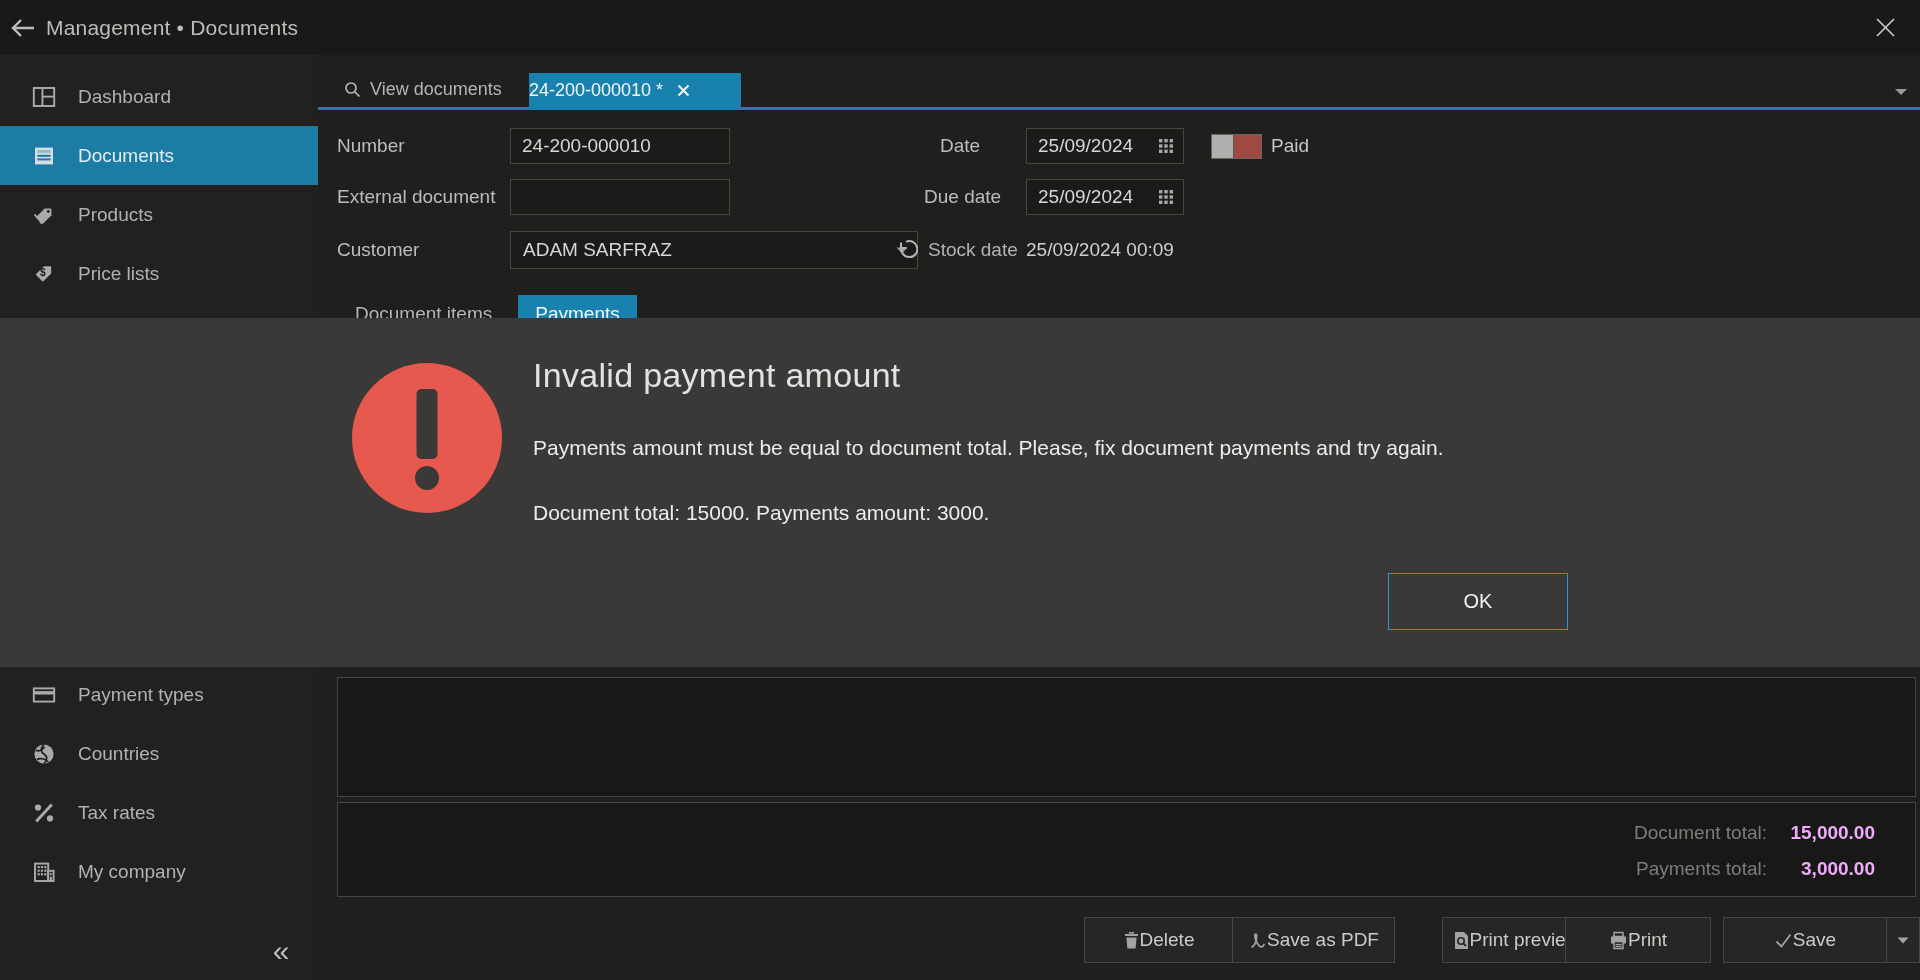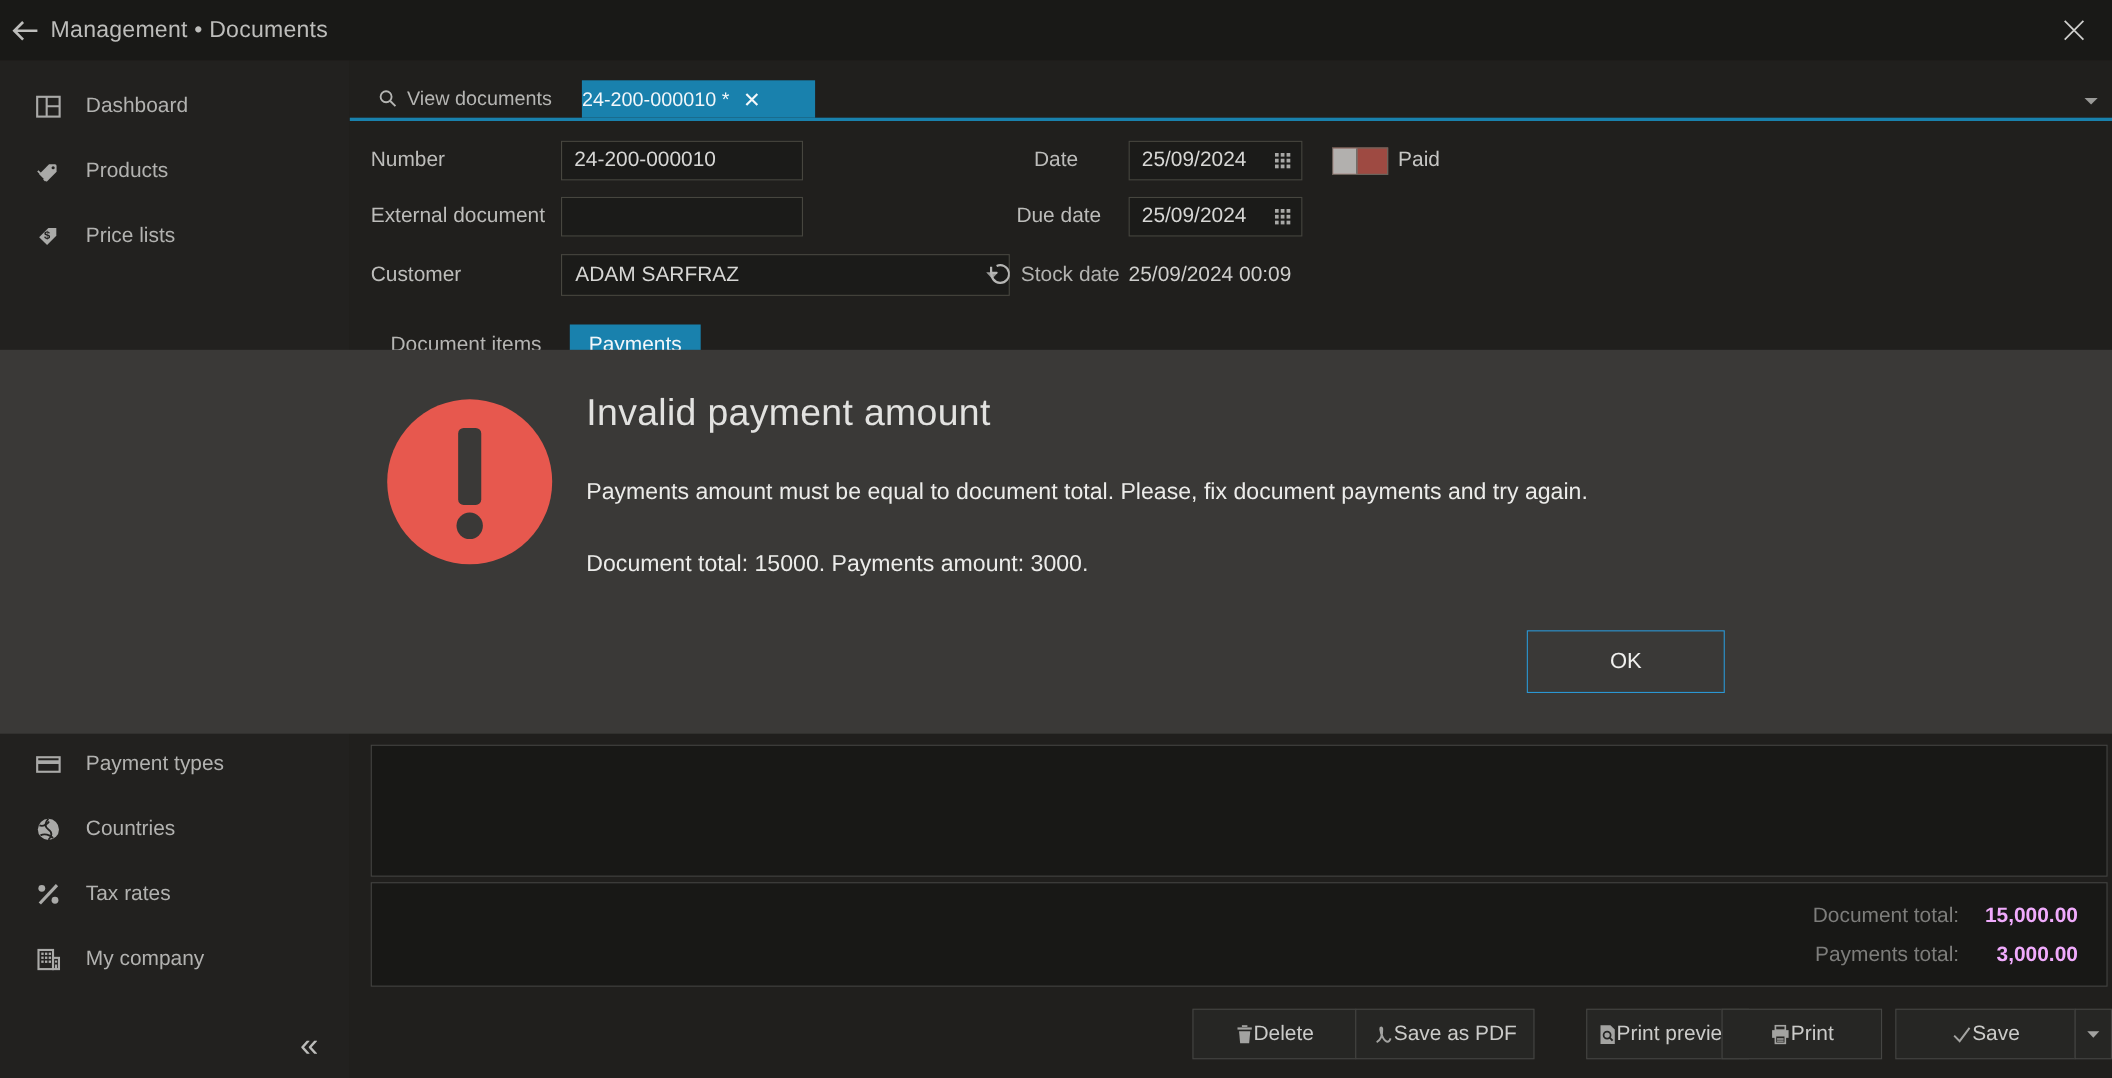--- a/index.html
+++ b/index.html
@@ -87,21 +87,21 @@
     font-size:19px; color:#b5b5b3; cursor:pointer;
   }
   .subtab-active {
     position:absolute; left:200px; top:240px; height:38px; width:119px;
     background:#1981ad; color:#f2f7fa; font-size:19px;
     display:flex; align-items:center; justify-content:center; cursor:pointer;
   }
 
   
   .grid-box { position:absolute; left:19px; top:622px; width:1579px; height:120px; background:#181816; border:1px solid #454543; }
-  .totals-box { position:absolute; left:19px; top:747px; width:1579px; height:95px; background:#181816; border:1px solid #454543; padding:12px 26px 0 0; }
+  .totals-box { position:absolute; left:19px; top:747px; width:1579px; height:95px; background:#181816; border:1px solid #454543; padding:12px 40px 0 0; }
   .total-row { display:flex; justify-content:flex-end; align-items:center; gap:16px; height:36px; }
   .total-label { font-size:19px; color:#7d7d7b; }
   .total-value { font-size:19px; font-weight:bold; color:#f0abfc; min-width:92px; text-align:right; }
 
   
   .footer-btn {
     position:absolute; top:862px; height:46px; background:#262624; border:1px solid #454543;
     display:flex; align-items:center; justify-content:center; 
     font-size:19px; color:#cbcbc9; cursor:pointer;
   }
@@ -156,20 +156,31 @@
       <span class="si-icon">
         <svg width="24" height="24" viewBox="0 0 20 20">
             <rect x="1.5" y="2.5" width="17" height="15" fill="none" stroke="#aaaaa8" stroke-width="1.6"></rect>
             <line x1="8.7" y1="2.5" x2="8.7" y2="17.5" stroke="#aaaaa8" stroke-width="1.6"></line>
             <line x1="8.7" y1="9.7" x2="18.5" y2="9.7" stroke="#aaaaa8" stroke-width="1.6"></line>
           </svg>
       </span>
       <span>Dashboard</span>
     </div>
 
+    <div class="side-item selected">
+      <span class="si-icon">
+        <svg width="24" height="24" viewBox="0 0 20 20">
+            <rect x="2.5" y="3" width="15" height="14" fill="#d6dde1"></rect>
+            <rect x="4.5" y="9" width="11" height="1.7" fill="#1d7ca4"></rect>
+            <rect x="4.5" y="12" width="11" height="1.7" fill="#1d7ca4"></rect>
+            <rect x="4.5" y="5" width="11" height="2.4" fill="#1d7ca4" opacity="0.35"></rect>
+          </svg>
+      </span>
+      <span>Documents</span>
+    </div>
 
     <div class="side-item">
       <span class="si-icon">
         <svg width="24" height="24" viewBox="0 0 20 20">
             <path d="M3 12 L10.5 4.5 L15 4.5 A1.2 1.2 0 0 1 16.2 5.7 L16.2 10.2 L8.7 17.7 Z" fill="#aaaaa8"></path>
             <circle cx="13.6" cy="7.1" r="1.2" fill="#22211f"></circle>
             <path d="M2 9.5 L4 11.5 M6.5 15.5 L8 17" stroke="#aaaaa8" stroke-width="1.4"></path>
           </svg>
       </span>
       <span>Products</span>

